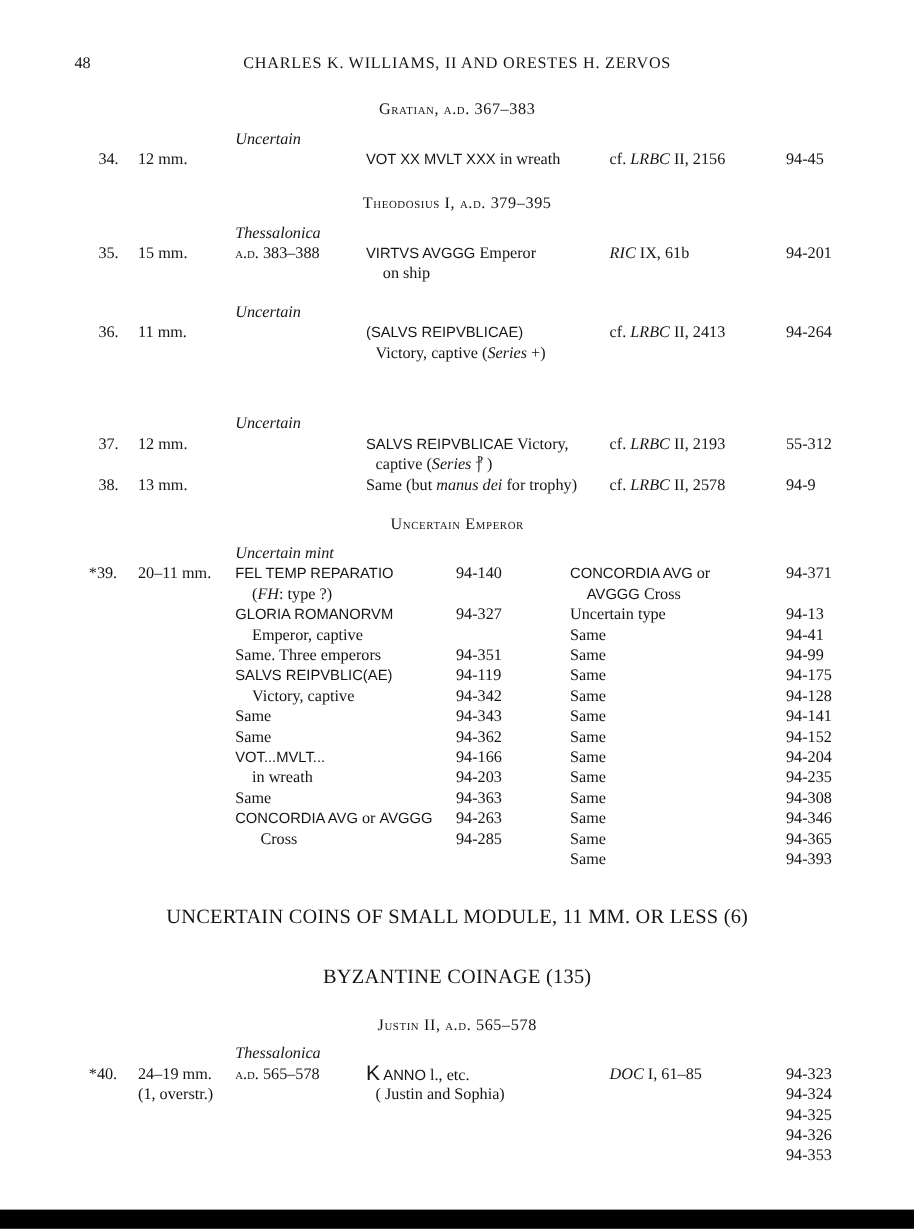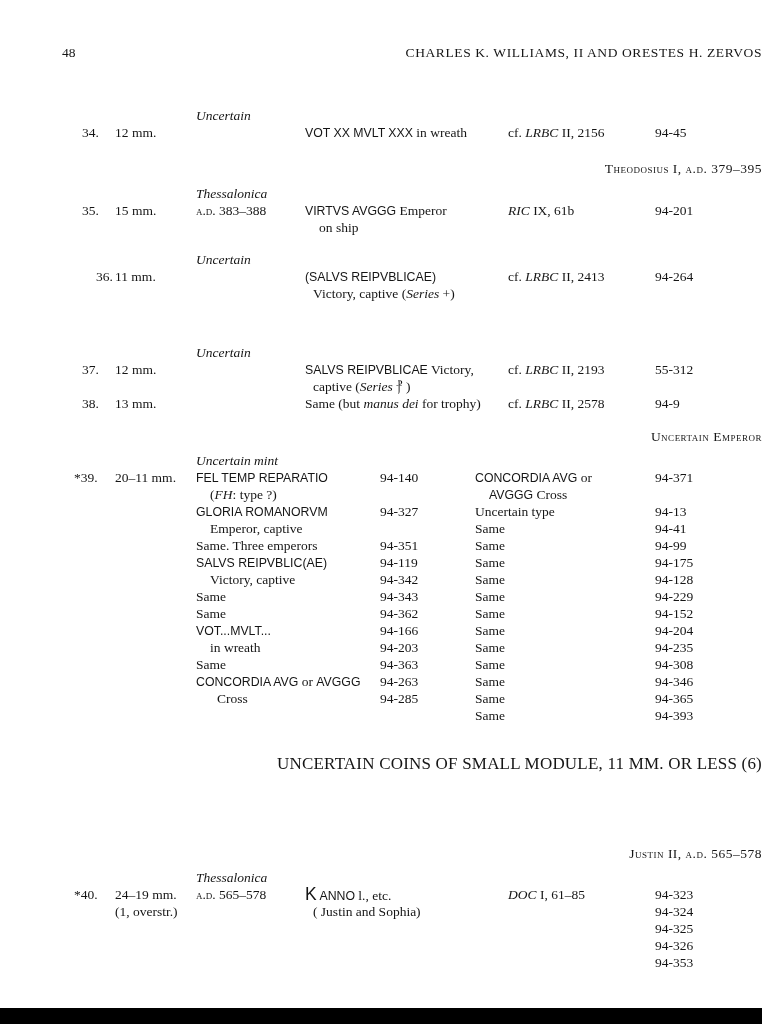--- a/index.html
+++ b/index.html
@@ -14,21 +14,21 @@
     position: relative;
     width: 762px; height: 1024px;
     background: #ffffff;
   }
   .t {
     position: absolute;
     white-space: nowrap;
     font-size: 13.5px;
     line-height: 17px;
   }
-  .center { left: 0; width: 762px; text-align: right; }
+  .center { left: 0; width: 762px; text-align: center; }
   .it { font-style: italic; }
   .sc { font-variant: small-caps; }
   .head { font-variant: small-caps; letter-spacing: 0.5px; }
   .runhead { letter-spacing: 0.6px; font-size: 13.5px; }
   .big { font-size: 17px; letter-spacing: 0.2px; }
   .leg {
     font-family: "Liberation Sans", "DejaVu Sans", sans-serif;
     font-size: 12.3px;
   }
   .kmark {
@@ -44,39 +44,40 @@
   }
 </style>
 </head>
 <body>
 
 <div id="page">
 
   <div class="t" style="left:62px; top:44px">48</div>
   <div class="t center runhead" style="top:44px">CHARLES K. WILLIAMS, II AND ORESTES H. ZERVOS</div>
 
+  <div class="t center head" style="top:82px">Gratian, a.d. 367–383</div>
   <div class="t it" style="left:196px; top:107px">Uncertain</div>
   <div class="t" style="left:82px; top:124px">34.</div>
   <div class="t" style="left:115px; top:124px">12 mm.</div>
   <div class="t" style="left:305px; top:124px"><span class="leg">VOT XX MVLT XXX</span><span> in wreath</span></div>
   <div class="t" style="left:508px; top:124px"><span>cf. </span><span class="it">LRBC</span><span> II, 2156</span></div>
   <div class="t" style="left:655px; top:124px">94-45</div>
 
   <div class="t center head" style="top:160px">Theodosius I, a.d. 379–395</div>
   <div class="t it" style="left:196px; top:185px">Thessalonica</div>
   <div class="t" style="left:82px; top:202px">35.</div>
   <div class="t" style="left:115px; top:202px">15 mm.</div>
   <div class="t sc" style="left:196px; top:202px">a.d. 383–388</div>
   <div class="t" style="left:305px; top:202px"><span class="leg">VIRTVS AVGGG</span><span> Emperor</span></div>
   <div class="t" style="left:319px; top:219px">on ship</div>
   <div class="t" style="left:508px; top:202px"><span class="it">RIC</span><span> IX, 61b</span></div>
   <div class="t" style="left:655px; top:202px">94-201</div>
 
   <div class="t it" style="left:196px; top:251px">Uncertain</div>
-  <div class="t" style="left:96px; top:268px">36.</div>
+  <div class="t" style="left:82px; top:268px">36.</div>
   <div class="t" style="left:115px; top:268px">11 mm.</div>
   <div class="t" style="left:305px; top:268px"><span class="leg">(SALVS REIPVBLICAE)</span></div>
   <div class="t" style="left:313px; top:285px"><span>Victory, captive (</span><span class="it">Series</span><span> +)</span></div>
   <div class="t" style="left:508px; top:268px"><span>cf. </span><span class="it">LRBC</span><span> II, 2413</span></div>
   <div class="t" style="left:655px; top:268px">94-264</div>
 
   <div class="t it" style="left:196px; top:344px">Uncertain</div>
   <div class="t" style="left:82px; top:361px">37.</div>
   <div class="t" style="left:115px; top:361px">12 mm.</div>
   <div class="t" style="left:305px; top:361px"><span class="leg">SALVS REIPVBLICAE</span><span> Victory,</span></div>
@@ -123,21 +124,21 @@
   <div class="t" style="left:655px; top:554px">94-175</div>
 
   <div class="t" style="left:210px; top:571px">Victory, captive</div>
   <div class="t" style="left:380px; top:571px">94-342</div>
   <div class="t" style="left:475px; top:571px">Same</div>
   <div class="t" style="left:655px; top:571px">94-128</div>
 
   <div class="t" style="left:196px; top:588px">Same</div>
   <div class="t" style="left:380px; top:588px">94-343</div>
   <div class="t" style="left:475px; top:588px">Same</div>
-  <div class="t" style="left:655px; top:588px">94-229</div>
+  <div class="t" style="left:655px; top:588px">94-141</div>
 
   <div class="t" style="left:196px; top:605px">Same</div>
   <div class="t" style="left:380px; top:605px">94-362</div>
   <div class="t" style="left:475px; top:605px">Same</div>
   <div class="t" style="left:655px; top:605px">94-152</div>
 
   <div class="t" style="left:196px; top:622px"><span class="leg">VOT...MVLT...</span></div>
   <div class="t" style="left:380px; top:622px">94-166</div>
   <div class="t" style="left:475px; top:622px">Same</div>
   <div class="t" style="left:655px; top:622px">94-204</div>
@@ -159,20 +160,21 @@
 
   <div class="t" style="left:217px; top:690px">Cross</div>
   <div class="t" style="left:380px; top:690px">94-285</div>
   <div class="t" style="left:475px; top:690px">Same</div>
   <div class="t" style="left:655px; top:690px">94-365</div>
 
   <div class="t" style="left:475px; top:707px">Same</div>
   <div class="t" style="left:655px; top:707px">94-393</div>
 
   <div class="t center big" style="top:755px">UNCERTAIN COINS OF SMALL MODULE, 11 MM. OR LESS (6)</div>
+  <div class="t center big" style="top:805px">BYZANTINE COINAGE (135)</div>
 
   <div class="t center head" style="top:845px">Justin II, a.d. 565–578</div>
   <div class="t it" style="left:196px; top:869px">Thessalonica</div>
   <div class="t" style="left:74px; top:886px">*40.</div>
   <div class="t" style="left:115px; top:886px">24–19 mm.</div>
   <div class="t" style="left:115px; top:903px">(1, overstr.)</div>
   <div class="t sc" style="left:196px; top:886px">a.d. 565–578</div>
   <div class="t" style="left:305px; top:886px"><span class="kmark">K</span><span class="leg"> ANNO</span><span> l., etc.</span></div>
   <div class="t" style="left:313px; top:903px">( Justin and Sophia)</div>
   <div class="t" style="left:508px; top:886px"><span class="it">DOC</span><span> I, 61–85</span></div>

